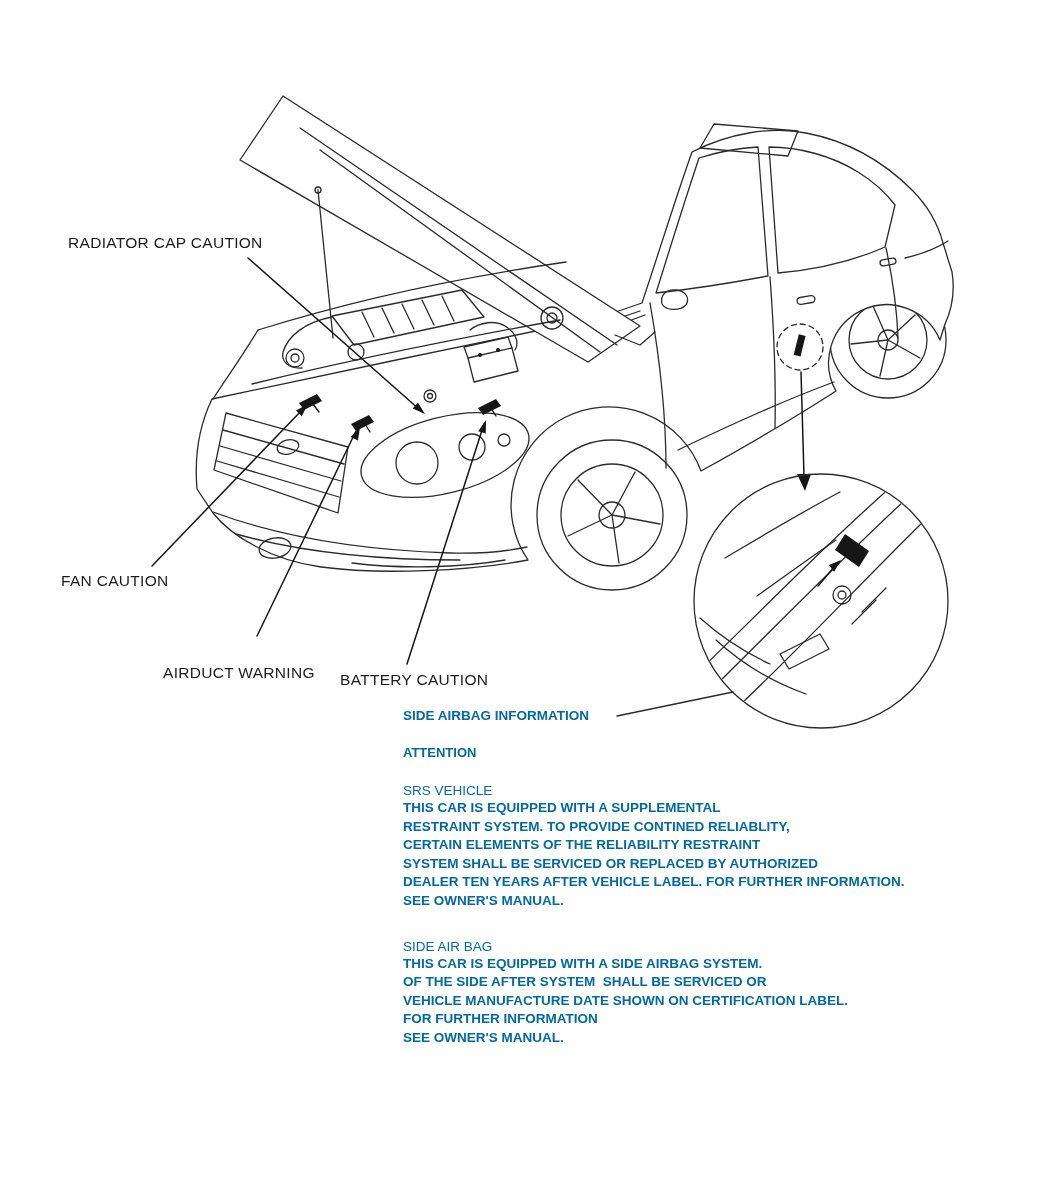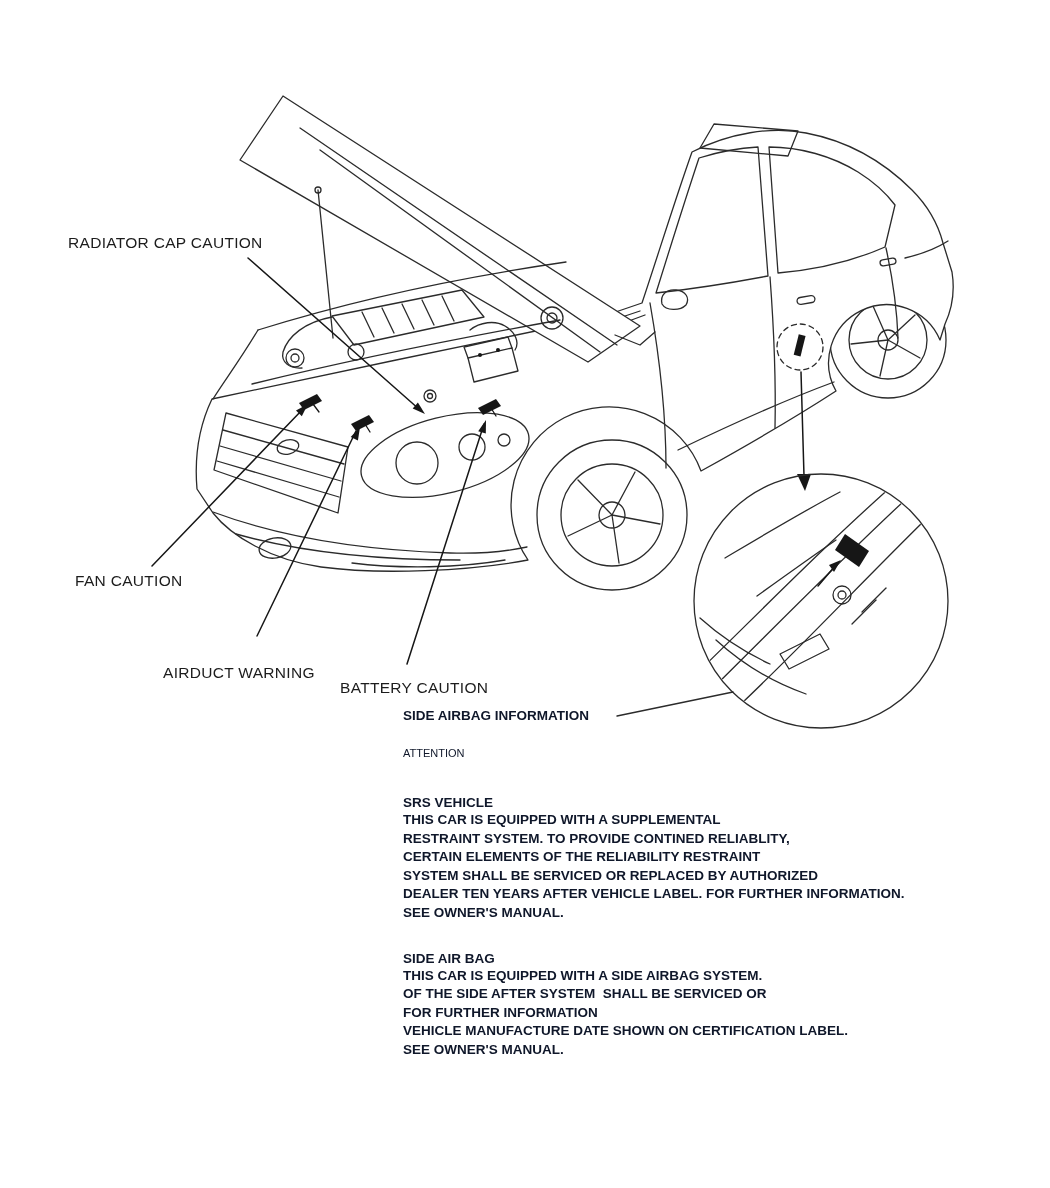--- a/index.html
+++ b/index.html
@@ -6,30 +6,30 @@
   #screen{
     position:relative;width:1050px;height:1188px;background:#ffffff;
     font-family:"Liberation Sans", sans-serif;color:#1c1c1c;overflow:hidden;
   }
   .diagram-svg{position:absolute;left:0;top:0;width:1050px;height:1188px;}
   .callout{
     position:absolute;font-size:15.5px;letter-spacing:.3px;color:#1c1c1c;
     white-space:nowrap;
   }
   .callout-radiator{left:68px;top:234px;}
-  .callout-fan{left:75px;top:572px;}
+  .callout-fan{left:61px;top:572px;}
   .callout-airduct{left:163px;top:664px;}
-  .callout-battery{left:340px;top:671px;margin-top:8px;}
+  .callout-battery{left:340px;top:671px;}
   .info-block{
     position:absolute;left:403px;top:708px;width:590px;
-    font-size:13.5px;line-height:18.6px;color:#0f172a;
+    font-size:13.5px;line-height:18.6px;color:#0369a1;
   }
   .info-title{font-weight:bold;font-size:13.5px;line-height:16px;margin:0 0 21px 0;}
-  .info-heading{font-weight:normal;font-size:11px;line-height:16px;margin:0 0 34px 0;}
-  .para-heading{font-weight:bold;font-size:13.5px;line-height:16px;margin:0;}
+  .info-heading{font-weight:bold;font-size:13px;line-height:16px;margin:0 0 22px 0;}
+  .para-heading{font-weight:normal;font-size:13.5px;line-height:16px;margin:0;}
   .para{margin:0 0 0 0;}
   .para + .para-heading{margin-top:28px;}
   .text-line{white-space:pre;font-weight:bold;}
 </style>
 </head>
 <body>
 
 <div id="screen">
 
   <svg class="diagram-svg" viewBox="0 0 1050 1188" xmlns="http://www.w3.org/2000/svg">
@@ -216,19 +216,19 @@
       <div class="text-line">CERTAIN ELEMENTS OF THE RELIABILITY RESTRAINT</div>
       <div class="text-line">SYSTEM SHALL BE SERVICED OR REPLACED BY AUTHORIZED</div>
       <div class="text-line">DEALER TEN YEARS AFTER VEHICLE LABEL. FOR FURTHER INFORMATION.</div>
       <div class="text-line">SEE OWNER'S MANUAL.</div>
     </div>
 
     <div class="para-heading">SIDE AIR BAG</div>
     <div class="para">
       <div class="text-line">THIS CAR IS EQUIPPED WITH A SIDE AIRBAG SYSTEM.</div>
       <div class="text-line">OF THE SIDE AFTER SYSTEM  SHALL BE SERVICED OR</div>
+      <div class="text-line">VEHICLE MANUFACTURE DATE SHOWN ON CERTIFICATION LABEL.</div>
       <div class="text-line">FOR FURTHER INFORMATION</div>
-      <div class="text-line">VEHICLE MANUFACTURE DATE SHOWN ON CERTIFICATION LABEL.</div>
       <div class="text-line">SEE OWNER'S MANUAL.</div>
     </div>
   </div>
 
 </div>
 
 </body></html>

